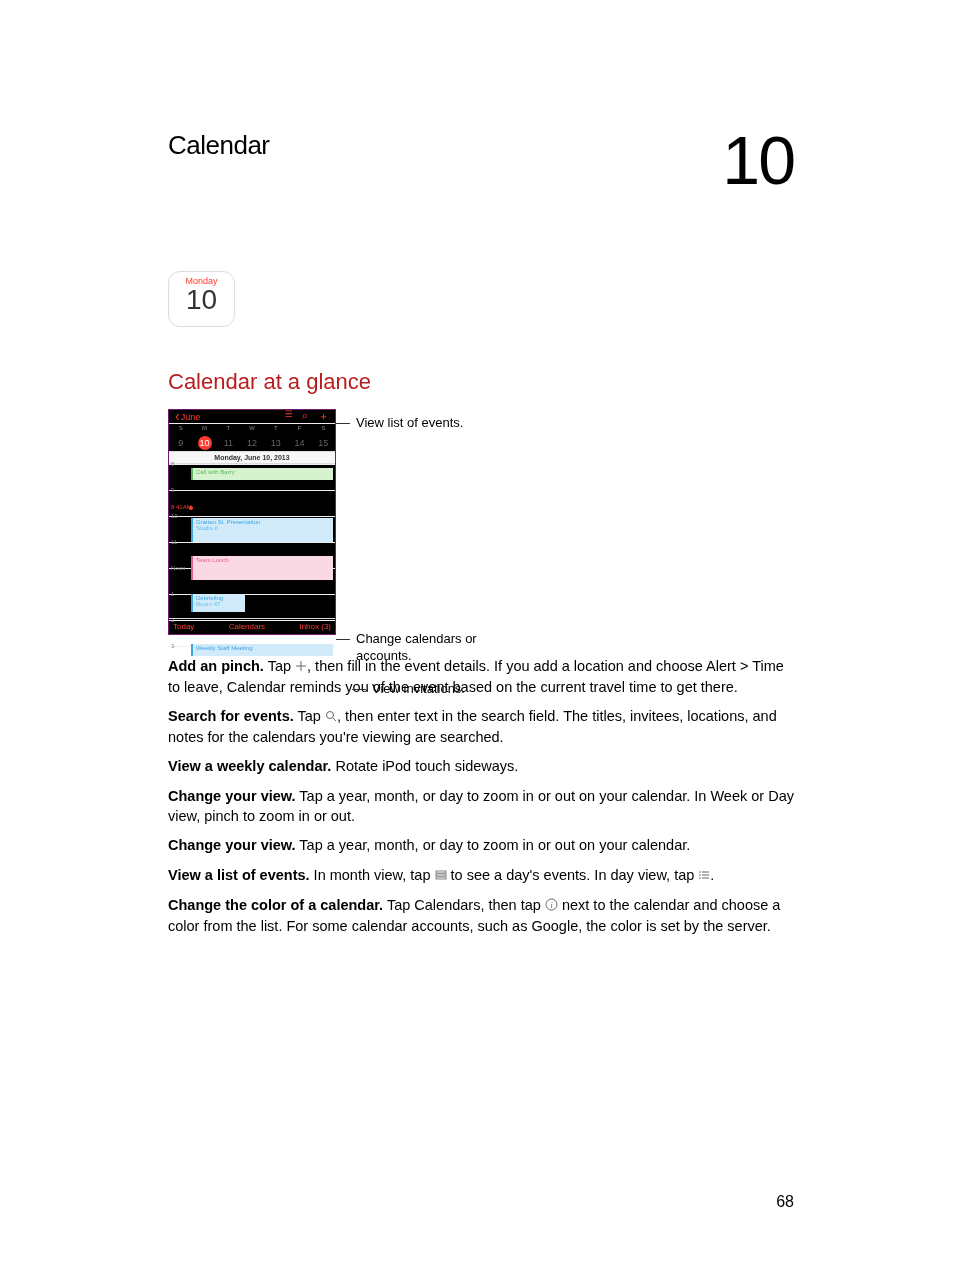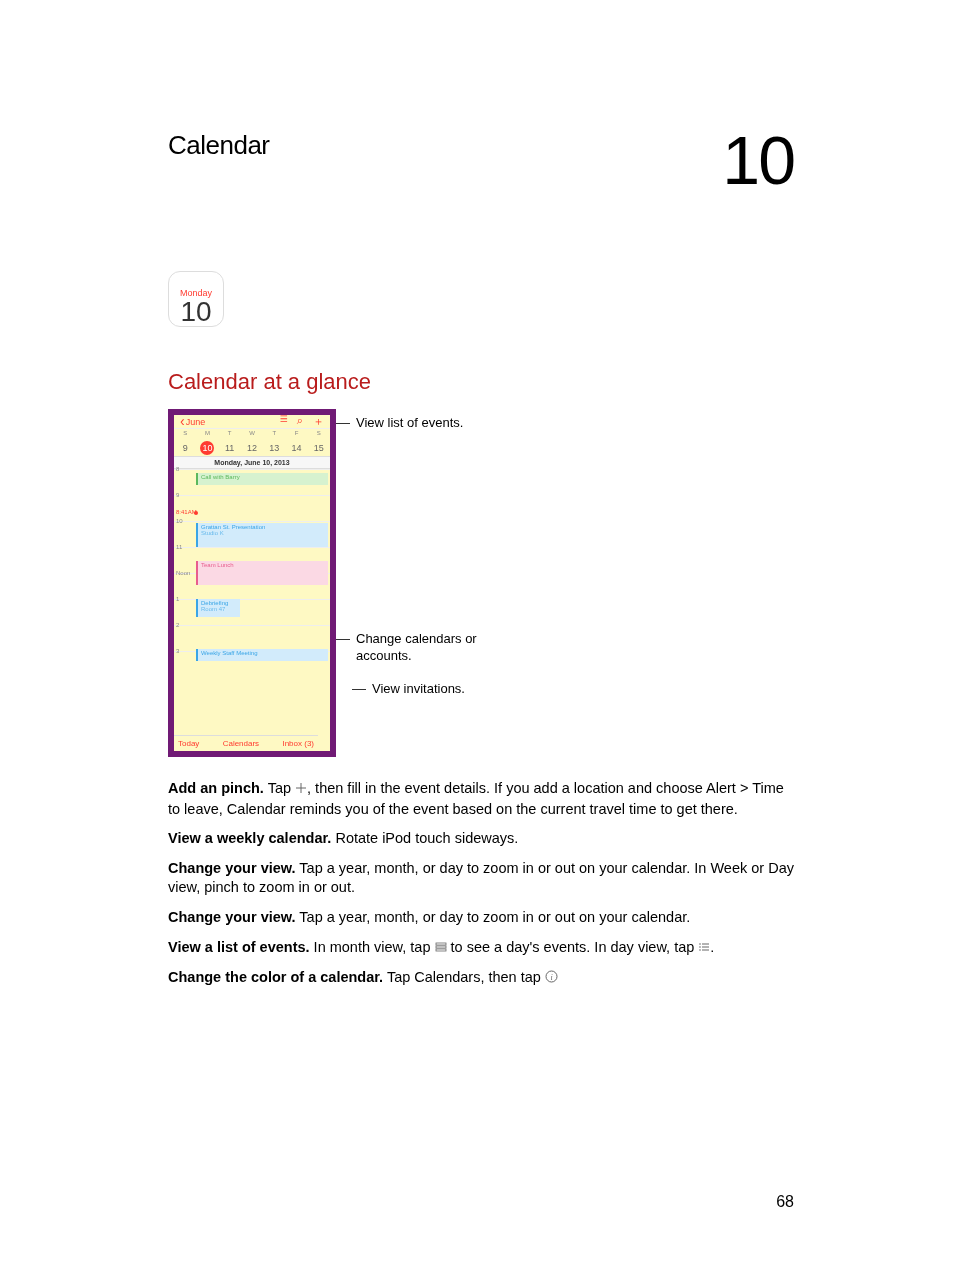--- a/index.html
+++ b/index.html
@@ -9,51 +9,51 @@
     color: #000;
     width: 954px;
     height: 1265px;
     position: relative;
     padding: 130px 160px 0 168px;
   }
   .chapter-head { display: flex; justify-content: space-between; align-items: flex-start; margin-bottom: 80px; }
   .chapter-title { font-size: 26px; font-weight: 500; letter-spacing: -0.5px; }
   .chapter-num { font-size: 68px; font-weight: 500; letter-spacing: -2px; line-height: 0.9; }
   .app-icon {
-    width: 56px; height: 56px; border: 1px solid #ddd; border-radius: 12px;
-    display: flex; flex-direction: column; align-items: center; justify-content: flex-end;
+    width: 67px; height: 56px; border: 1px solid #ddd; border-radius: 12px;
+    display: flex; flex-direction: column; align-items: center; justify-content: flex-start;
     background: #fff; margin-bottom: 42px;
   }
   .app-icon .dow { color: #ff3b30; font-size: 9px; font-weight: 400; margin-top: 4px; }
   .app-icon .daynum { font-size: 28px; font-weight: 200; color: #333; line-height: 1; }
   .section-title { color: #b91c1c; font-size: 22px; font-weight: 400; margin-bottom: 14px; }
   .figure-row { display: flex; align-items: flex-start; margin-bottom: 22px; }
   .phone {
-    width: 168px; height: 348px; border: 6px solid #701a75; background: #fef9c3; position: relative;
+    width: 168px; height: 226px; border: 1px solid #701a75; background: #000000; position: relative;
     font-size: 7px; color: #333;
   }
   .phone-top { height: 14px; display:flex; align-items:center; justify-content: space-between; padding: 0 6px; border-bottom: 1px solid #eee; }
   .phone-top .back { color:#ff3b30; font-size:9px; font-weight:500; display:flex; align-items:center; }
   .phone-top .back::before { content:"‹"; font-size:14px; margin-right:1px; line-height:0.5; }
   .phone-top .icons { display:flex; gap:10px; }
   .phone-top .icons span { color:#ff3b30; font-size:11px; }
   .phone-top .icons .list-ico { font-size:9px; letter-spacing:-1px; }
   .week-header { display:flex; height:10px; }
   .week-header div { flex:1; text-align:center; font-size:6px; color:#888; padding-top:1px; }
   .week-days { display:flex; height:18px; align-items:center; border-bottom:1px solid #ddd; }
   .week-days div { flex:1; text-align:center; font-size:9px; color:#666; }
   .week-days .sel { background:#ff3b30; color:#fff; border-radius:50%; width:14px; height:14px; line-height:14px; margin:0 auto; }
   .date-bar { text-align:center; font-size:7px; font-weight:bold; background:#f7f7f7; padding:2px 0; border-bottom:1px solid #ddd; }
   .sched { position:relative; height:208px; }
   .hour { position:absolute; left:0; right:0; border-top:1px solid #eee; }
   .hour-lbl { position:absolute; left:2px; top:-4px; font-size:6px; color:#888; }
   .now-lbl { position:absolute; left:2px; font-size:6px; color:#ff3b30; }
   .now-dot { position:absolute; width:4px; height:4px; background:#ff3b30; border-radius:50%; }
   .evt { position:absolute; left:22px; right:2px; border-left:2px solid; padding:1px 3px; font-size:6px; overflow:hidden; }
-  .phone-bottom { position:absolute; bottom:0; left:0; right:12px; height:16px; border-top:1px solid #ddd; display:flex; justify-content:space-between; align-items:center; padding:0 4px; }
+  .phone-bottom { position:absolute; bottom:0; left:0; right:0; height:16px; border-top:1px solid #ddd; display:flex; justify-content:space-between; align-items:center; padding:0 4px; }
   .phone-bottom span { color:#ff3b30; font-size:8px; }
   .callouts { position:relative; flex:1; font-size:13px; color:#000; }
   .callout { position:absolute; display:flex; align-items:flex-start; }
   .callout .line { border-top:1px solid #333; margin-top:8px; }
   .callout .txt { margin-left:6px; line-height:1.3; }
   .body-text { font-size: 14.5px; line-height: 1.35; }
   .body-text p { margin-bottom: 10px; }
   .body-text b { font-weight:600; }
   .inline-icon { display:inline-block; vertical-align:-1px; }
   .page-num { position:absolute; bottom:54px; right:160px; font-size:16px; }
@@ -171,20 +171,26 @@
   </div>
 </div>
 
 <div class="body-text">
   <p>
     <b>Add an pinch.</b><span> Tap </span><span class="inline-icon"><svg width="12" height="12" viewBox="0 0 12 12">
           <path d="M6 1v10M1 6h10" stroke="#666" stroke-width="1" fill="none"></path>
         </svg></span><span>, then fill in the event details. If you add a location and choose Alert &gt; Time to leave, Calendar reminds you of the event based on the current travel time to get there.</span>
   </p>
   <p>
+    <b>Search for events.</b><span> Tap </span><span class="inline-icon"><svg width="12" height="12" viewBox="0 0 12 12">
+          <circle cx="5" cy="5" r="3.5" stroke="#666" stroke-width="1" fill="none"></circle>
+          <path d="M8 8l3 3" stroke="#666" stroke-width="1"></path>
+        </svg></span><span>, then enter text in the search field. The titles, invitees, locations, and notes for the calendars you're viewing are searched.</span>
+  </p>
+  <p>
     <b>View a weekly calendar.</b><span> Rotate iPod touch sideways.</span>
   </p>
   <p>
     <b>Change your view.</b><span> Tap a year, month, or day to zoom in or out on your calendar. In Week or Day view, pinch to zoom in or out.</span>
   </p>
   <p>
     <b>Change your view.</b><span> Tap a year, month, or day to zoom in or out on your calendar.</span>
   </p>
   <p>
     <b>View a list of events.</b><span> In month view, tap </span><span class="inline-icon"><svg width="12" height="12" viewBox="0 0 12 12">
@@ -197,17 +203,17 @@
           <circle cx="2" cy="6" r="0.8" fill="#666"></circle>
           <path d="M4 6h7" stroke="#666" stroke-width="1"></path>
           <circle cx="2" cy="9" r="0.8" fill="#666"></circle>
           <path d="M4 9h7" stroke="#666" stroke-width="1"></path>
         </svg></span><span>.</span>
   </p>
   <p>
     <b>Change the color of a calendar.</b><span> Tap Calendars, then tap </span><span class="inline-icon"><svg width="13" height="13" viewBox="0 0 13 13">
           <circle cx="6.5" cy="6.5" r="5.5" stroke="#666" stroke-width="1" fill="none"></circle>
           <text x="6.5" y="9.5" text-anchor="middle" font-size="8" font-family="serif" fill="#666" font-style="italic">i</text>
-        </svg></span>
+        </svg></span><span> next to the calendar and choose a color from the list. For some calendar accounts, such as Google, the color is set by the server.</span>
   </p>
 </div>
 
 <div class="page-num">68</div>
 
 </body></html>

